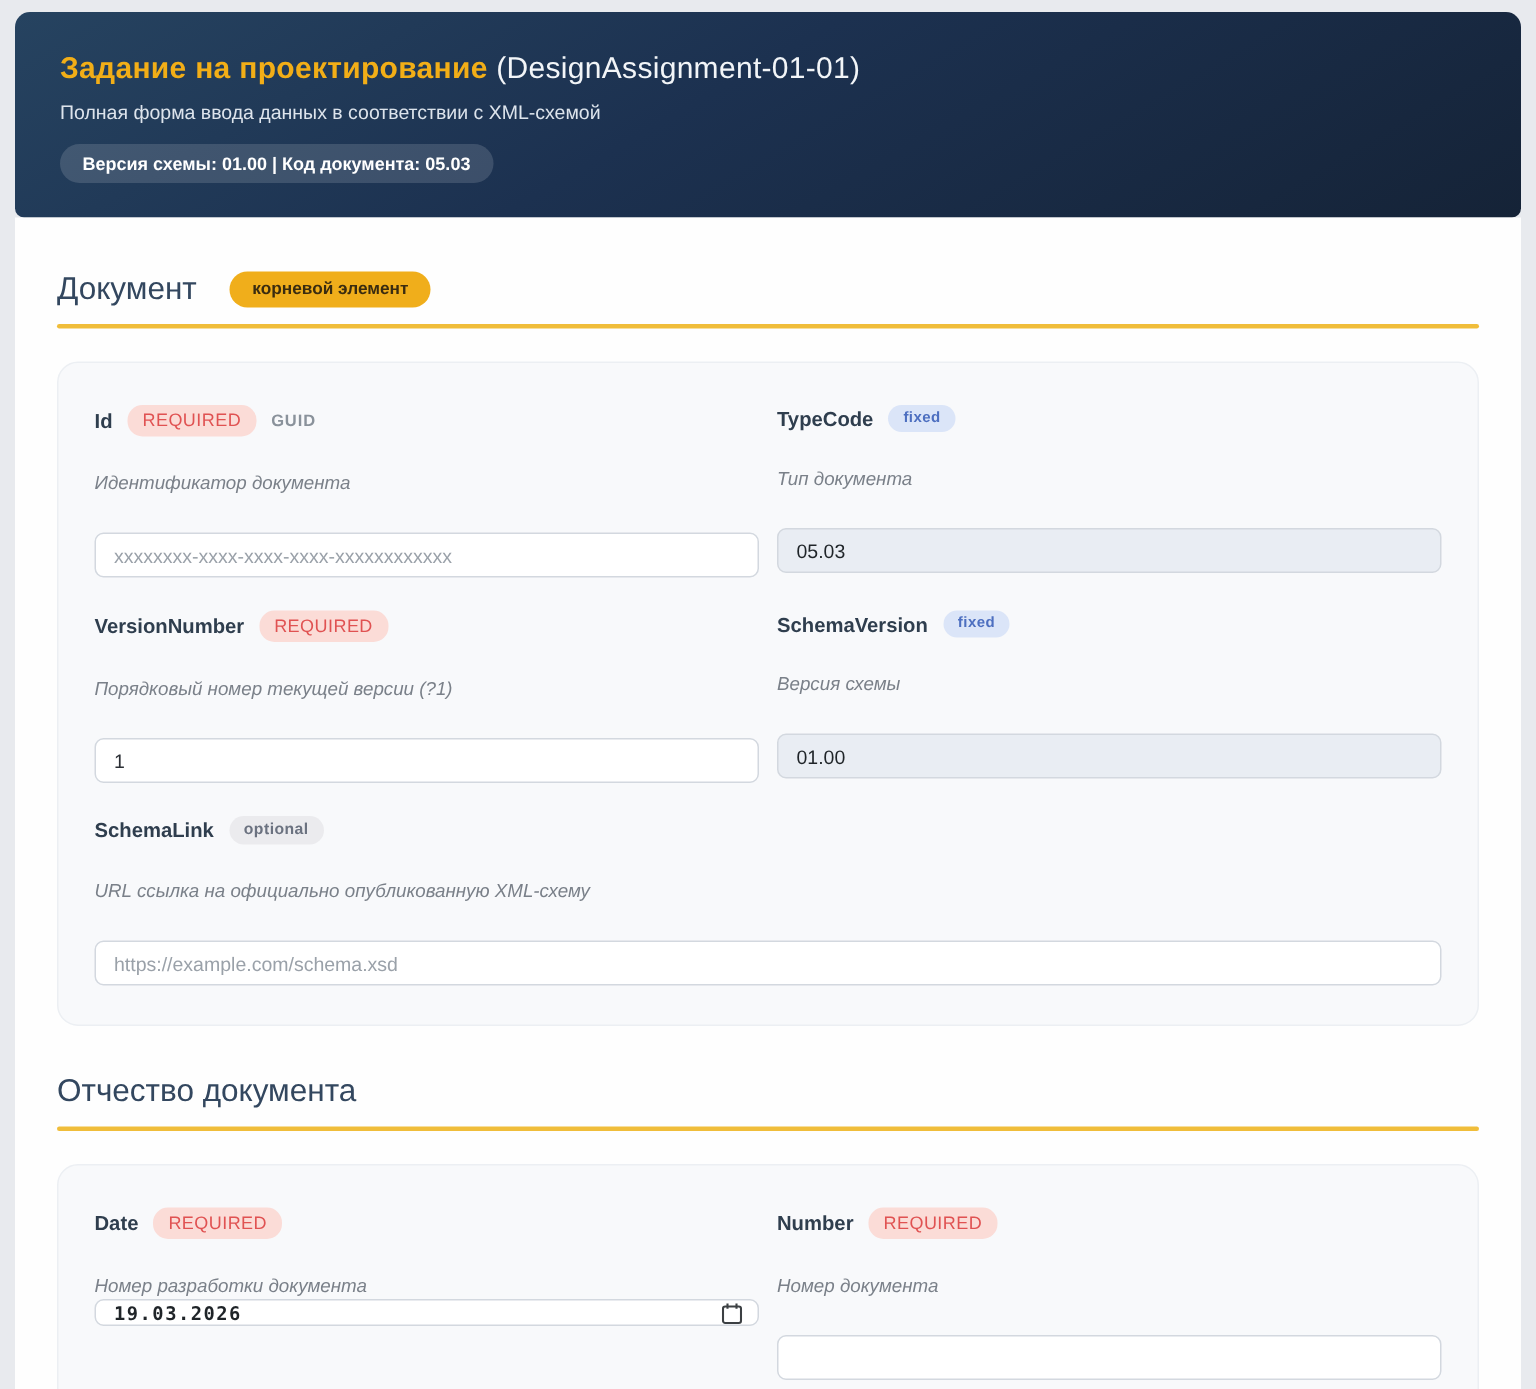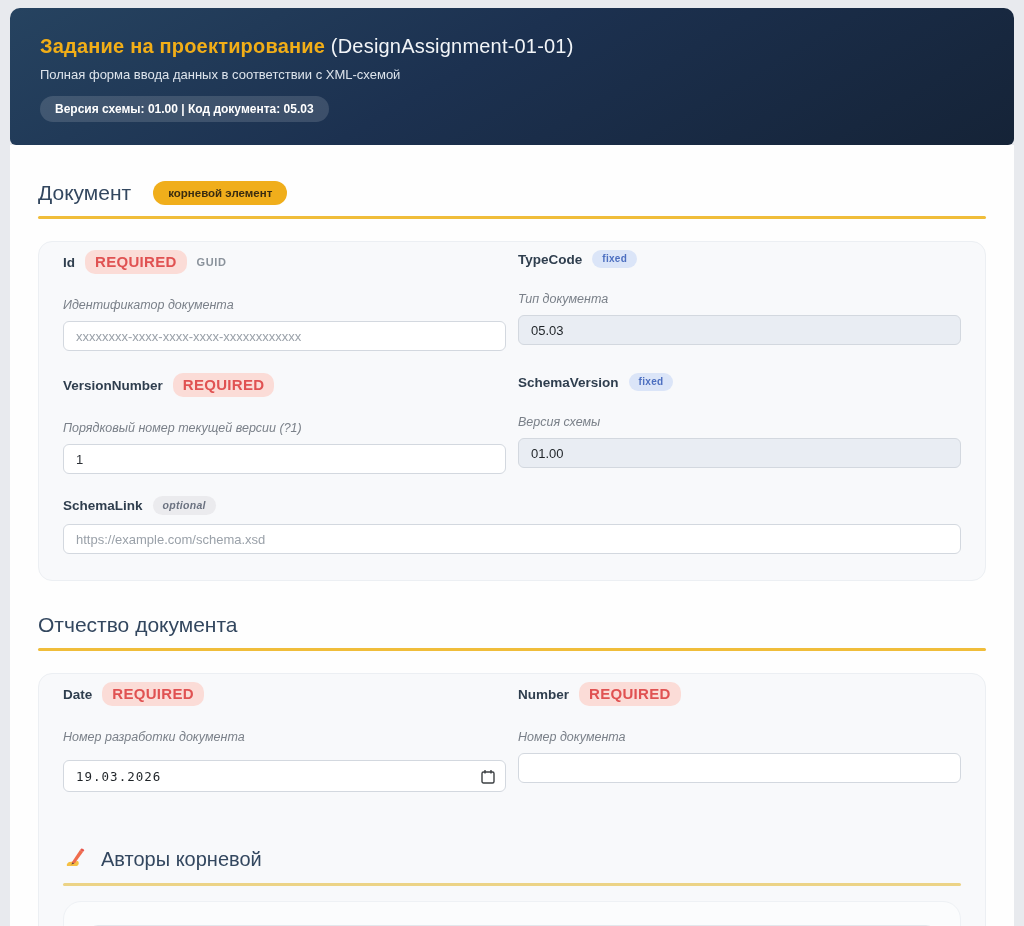--- a/index.html
+++ b/index.html
@@ -39,53 +39,53 @@
     padding: 6px 15px; border-radius: 14px;
   }
   .gold-rule { height: 3px; background: #f0bd3a; border: none; margin-top: 11px; border-radius: 2px; }
   .gold-rule.soft { background: #ecd386; height: 3px; }
 
   .card {
     margin-top: 22px;
     background: #f8f9fb;
     border: 1px solid #eceff3;
     border-radius: 14px;
-    padding: 8px 24px 26px;
+    padding: 28px 24px 26px;
   }
   .grid2 { display: grid; grid-template-columns: 1fr 1fr; column-gap: 12px; }
 
   .field { margin-bottom: 22px; }
   .field:last-child { margin-bottom: 0; }
   .label-row { display: flex; align-items: center; gap: 10px; }
   .f-label { font-size: 13.5px; font-weight: 700; color: #2f3e4e; }
   .badge {
-    font-size: 15px; font-weight: 700; padding: 3px 10px 4px; border-radius: 10px;
+    font-size: 12px; font-weight: 400; padding: 3px 10px 4px; border-radius: 10px;
     letter-spacing: .3px;
   }
   .badge.required { background: #fbdcd7; color: #e05252; }
   .badge.fixed    { background: #dbe5f8; color: #4d6fc0; font-weight: 600; font-size: 10px; }
-  .badge.optional { background: #ebebee; color: #6b7280; font-weight: 600; font-size: 10.5px; font-style: italic; }
+  .badge.optional { background: #ebebee; color: #6b7280; font-weight: 600; font-size: 10.5px; }
   .type-tag { font-size: 11px; color: #8a929b; font-weight: 600; letter-spacing: .6px; }
   .f-desc { margin-top: 24px; font-size: 12.5px; font-style: italic; color: #7a8089; }
 
   .t-input {
-    margin-top: 9px; width: 100%; height: 30px;
+    margin-top: 26px; width: 100%; height: 30px;
     border: 1px solid #d3d8df; border-radius: 6px;
     background: #ffffff; padding: 0 12px;
     font-family: "Liberation Sans", sans-serif; font-size: 13px; color: #2b2f35;
     outline: none;
   }
   .t-input::placeholder { color: #9aa1a9; }
   .t-input.readonly { background: #e9edf3; color: #1f2428; }
 
   .date-input {
-    margin-top: 16px; width: 100%; height: 32px;
+    margin-top: 2px; width: 100%; height: 18px;
     border: 1px solid #d3d8df; border-radius: 6px; background: #fff;
     display: flex; align-items: center; justify-content: space-between;
-    padding: 0 10px 0 12px; cursor: text;
+    padding: 0 10px 0 12px; cursor: text; font-weight: bold;
   }
   .date-value { font-family: "DejaVu Sans Mono", monospace; font-size: 12.5px; letter-spacing: 1px; color: #1f2428; }
 
   
   .subsection-head { display: flex; align-items: center; gap: 12px; margin-top: 32px; }
   .subsection-title { font-size: 20px; font-weight: 500; color: #33475f; }
   .emoji-icon { width: 26px; height: 26px; display: inline-flex; }
 
   .authors-wrap {
     margin-top: 15px;
@@ -179,20 +179,21 @@
             <div class="f-desc">Версия схемы</div>
             <input class="t-input readonly" type="text" readonly="" value="01.00" style="">
           </div>
         </div>
 
         <div class="field" style="margin-bottom:0;">
           <div class="label-row">
             <span class="f-label">SchemaLink</span>
             <span class="badge optional">optional</span>
           </div>
+          <div class="f-desc">URL ссылка на официально опубликованную XML-схему</div>
           <input class="t-input" type="text" placeholder="https://example.com/schema.xsd" style="">
         </div>
       </div>
     </section>
 
     <section style="margin-top:32px;">
       <div class="section-head">
         <h2 class="section-title">Отчество документа</h2>
       </div>
       <hr class="gold-rule">

